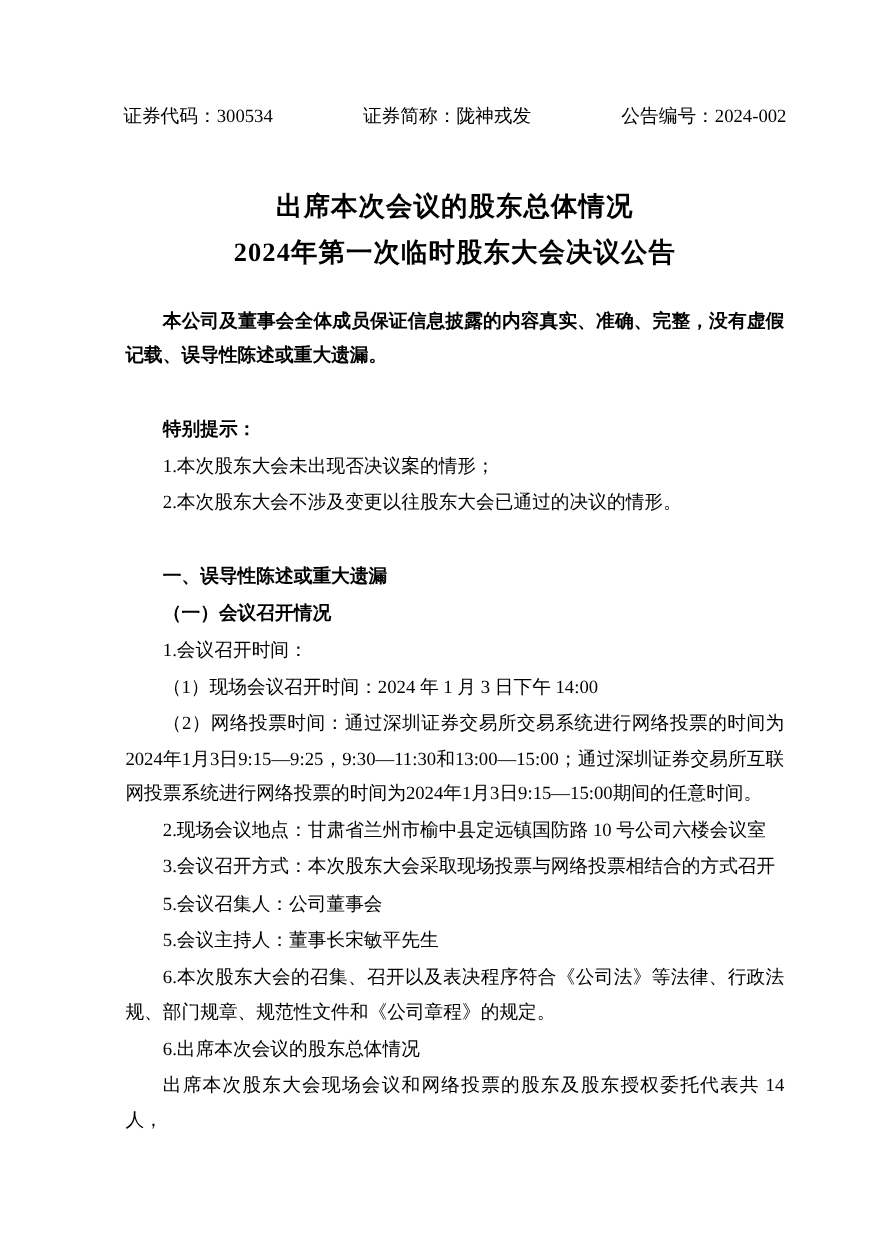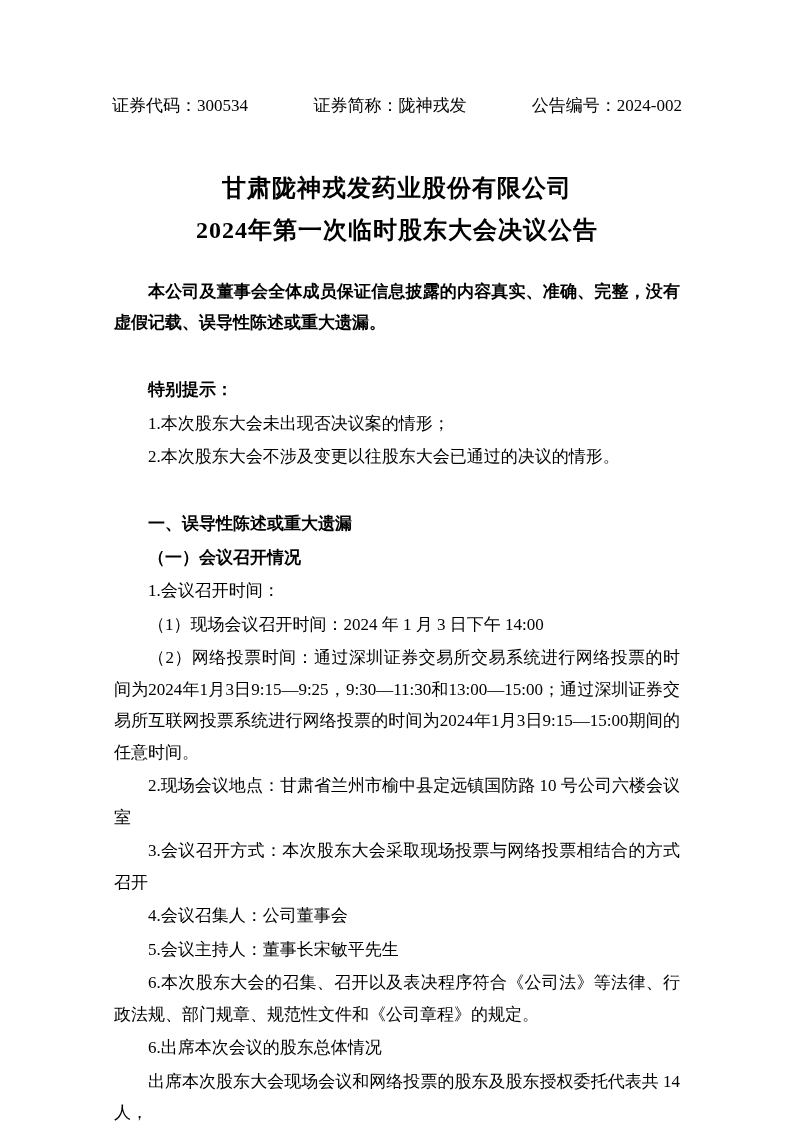--- a/index.html
+++ b/index.html
@@ -7,21 +7,21 @@
     padding: 0;
     background: #ffffff;
   }
   .page {
     position: relative;
     width: 793px;
     height: 1122px;
     box-sizing: border-box;
     background: #ffffff;
     color: #000000;
-    padding: 90px 111px 0 112px;
+    padding: 90px 78px 0 112px;
     font-family: "Liberation Serif", "DejaVu Serif", serif;
     font-size: 17px;
     line-height: 31.5px;
     overflow: hidden;
   }
   .doc-header {
     display: flex;
     justify-content: space-between;
     margin-bottom: 45px;
     white-space: nowrap;
@@ -48,40 +48,40 @@
 
 <div class="page">
 
   <div class="doc-header">
     <span>证券代码：300534</span>
     <span>证券简称：陇神戎发</span>
     <span>公告编号：2024-002</span>
   </div>
 
   <h1 class="title">
-    <span class="title-line">甘肃陇神戎发药业股份有限公司</span>
+    <span class="title-line">出席本次会议的股东总体情况</span>
     <span class="title-line">2024年第一次临时股东大会决议公告</span>
   </h1>
 
   <p class="para bold">本公司及董事会全体成员保证信息披露的内容真实、准确、完整，没有虚假记载、误导性陈述或重大遗漏。</p>
 
   <div class="blank"></div>
 
   <p class="para bold">特别提示：</p>
   <p class="para">1.本次股东大会未出现否决议案的情形；</p>
   <p class="para">2.本次股东大会不涉及变更以往股东大会已通过的决议的情形。</p>
 
   <div class="blank"></div>
 
   <p class="para bold">一、误导性陈述或重大遗漏</p>
   <p class="para bold">（一）会议召开情况</p>
   <p class="para">1.会议召开时间：</p>
   <p class="para">（1）现场会议召开时间：2024 年 1 月 3 日下午 14:00</p>
   <p class="para">（2）网络投票时间：通过深圳证券交易所交易系统进行网络投票的时间为2024年1月3日9:15—9:25，9:30—11:30和13:00—15:00；通过深圳证券交易所互联网投票系统进行网络投票的时间为2024年1月3日9:15—15:00期间的任意时间。</p>
   <p class="para">2.现场会议地点：甘肃省兰州市榆中县定远镇国防路 10 号公司六楼会议室</p>
   <p class="para">3.会议召开方式：本次股东大会采取现场投票与网络投票相结合的方式召开</p>
-  <p class="para">4.会议召集人：公司董事会</p>
+  <p class="para">5.会议召集人：公司董事会</p>
   <p class="para">5.会议主持人：董事长宋敏平先生</p>
   <p class="para">6.本次股东大会的召集、召开以及表决程序符合《公司法》等法律、行政法规、部门规章、规范性文件和《公司章程》的规定。</p>
   <p class="para">6.出席本次会议的股东总体情况</p>
   <p class="para">出席本次股东大会现场会议和网络投票的股东及股东授权委托代表共 14 人，</p>
 
 </div>
 
 </body></html>

